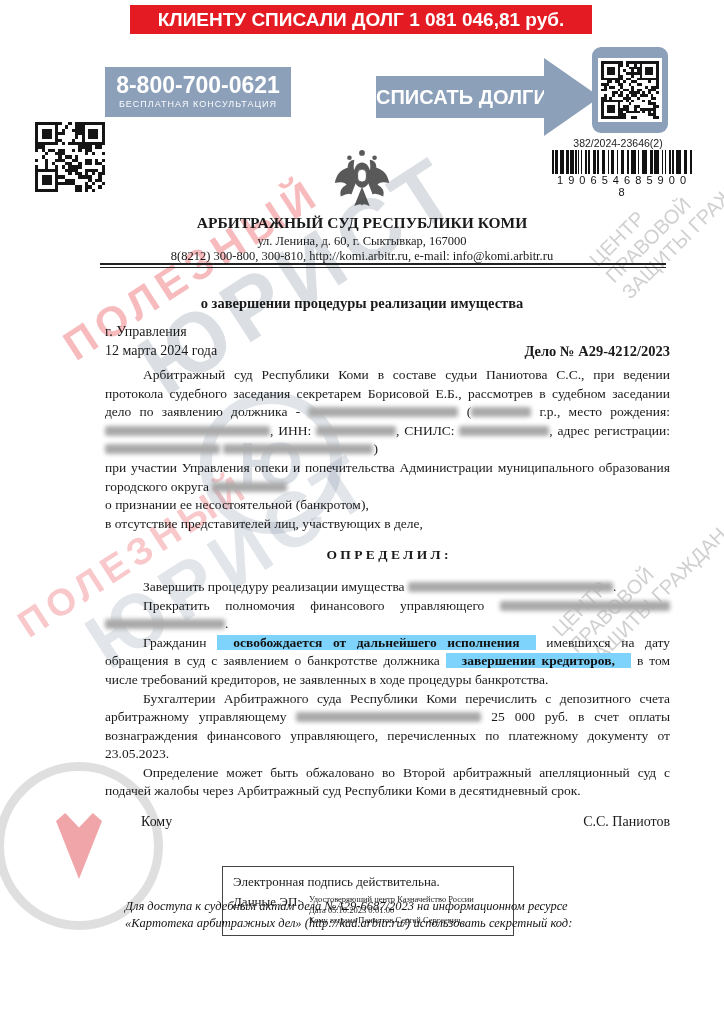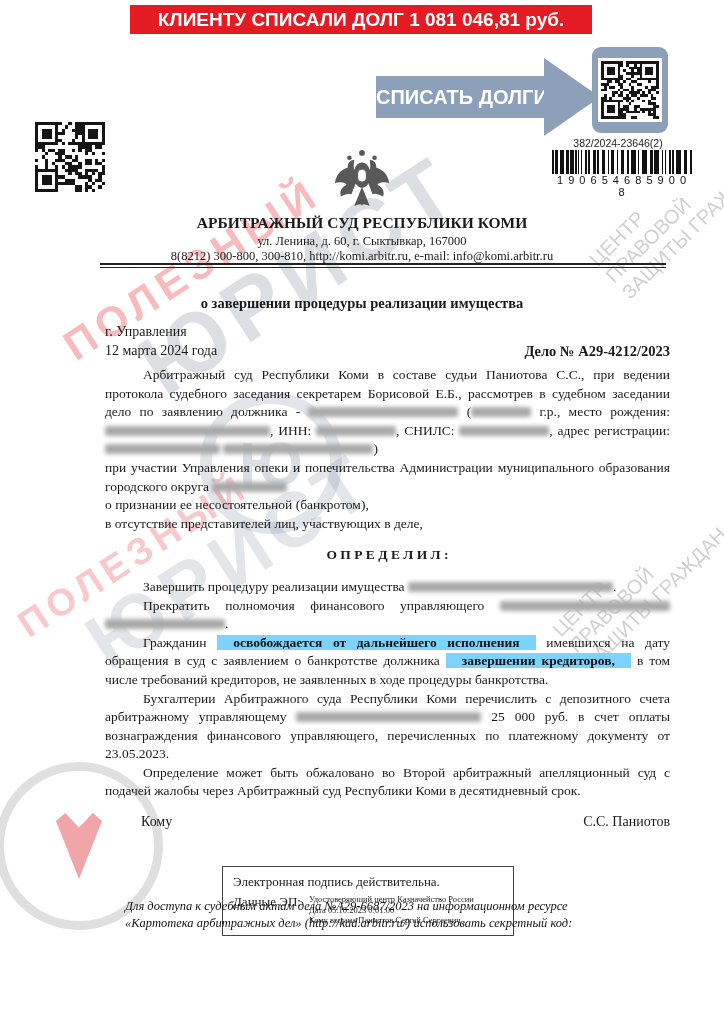--- a/index.html
+++ b/index.html
@@ -120,20 +120,24 @@
       <div>ПРАВОВОЙ</div>
       <div>ЗАЩИТЫ ГРАЖДАН</div>
     </div>
   </div>
   <div class="abs z0 wm wm-logo">
     <div class="wm-nib"></div>
   </div>
 
   <div class="abs z2 banner">КЛИЕНТУ СПИСАЛИ ДОЛГ 1 081 046,81 руб.</div>
 
+  <div class="abs z2 phone-btn">
+    <div class="phone-num">8-800-700-0621</div>
+    <div class="phone-sub">БЕСПЛАТНАЯ КОНСУЛЬТАЦИЯ</div>
+  </div>
 
   <div class="abs z2 cta-body">СПИСАТЬ ДОЛГИ</div>
   <div class="abs z2 cta-head"></div>
 
   <div class="abs z2 qr-frame">
     <div class="qr-white">
         <div class="qr qr-right" id="qr-right" style="grid-template: repeat(21, 1fr) / repeat(21, 1fr);">
           <i style="grid-area:1/1"></i>
           <i style="grid-area:1/2"></i>
           <i style="grid-area:1/3"></i>

